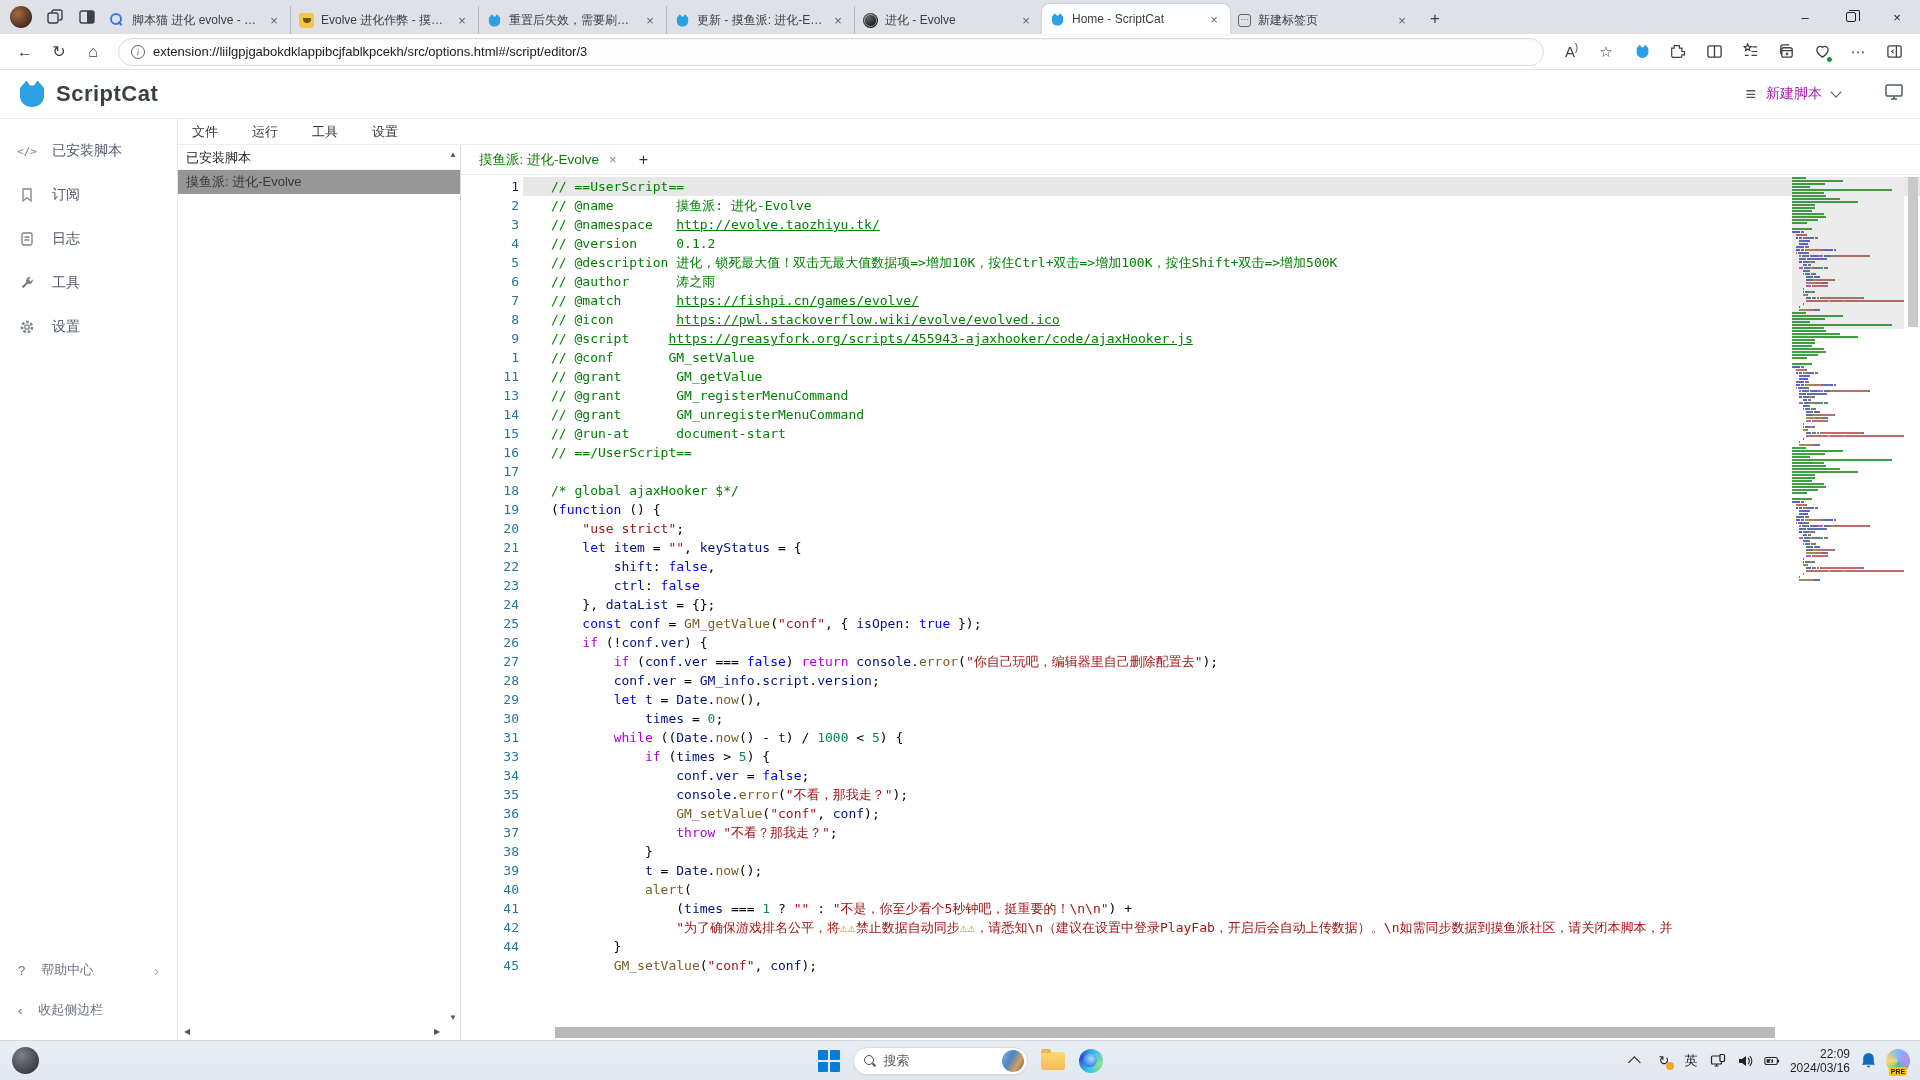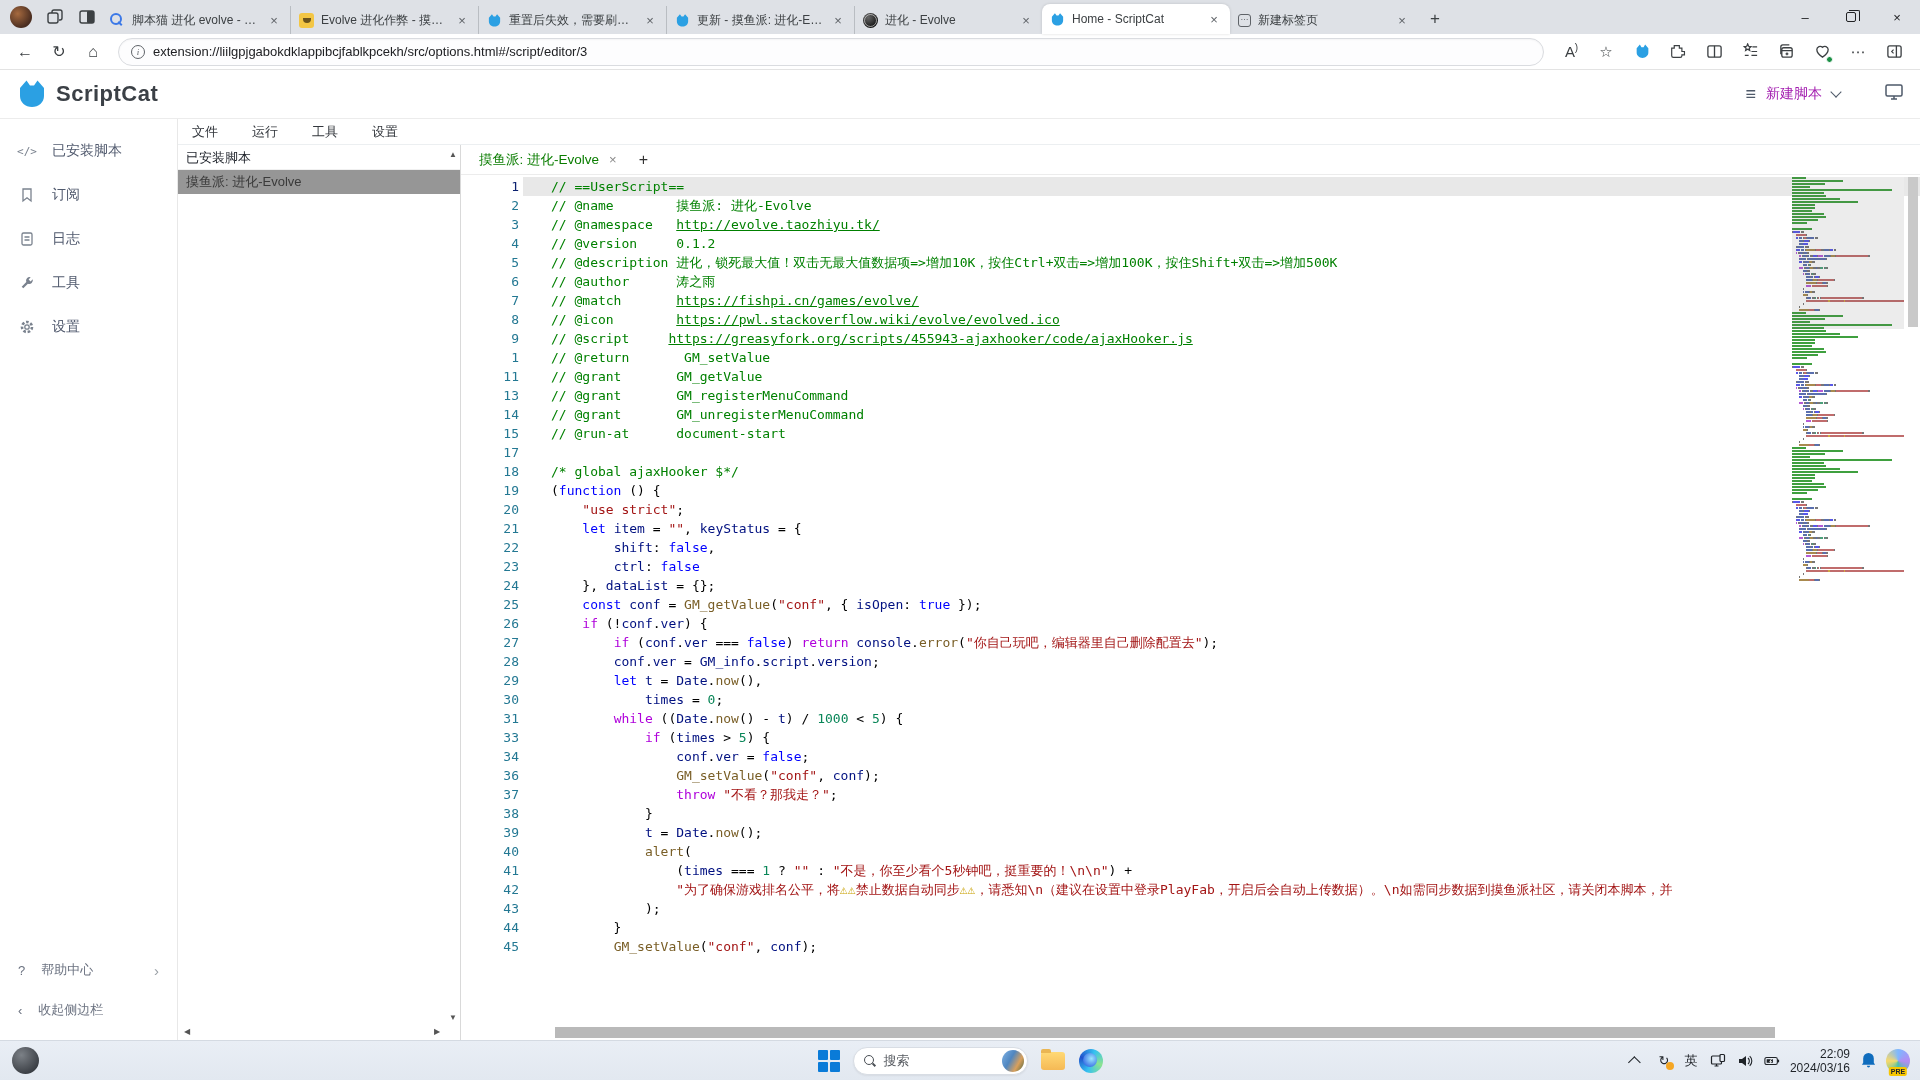--- a/index.html
+++ b/index.html
@@ -385,50 +385,51 @@
               <div class="code-lines">
                   <div class="code-line current"><span class="ln">1</span><span class="ln-gap"></span><span class="code-text"><span class="tok-c">// ==UserScript==</span></span></div>
                   <div class="code-line"><span class="ln">2</span><span class="ln-gap"></span><span class="code-text"><span class="tok-c">// @name        摸鱼派: 进化-Evolve</span></span></div>
                   <div class="code-line"><span class="ln">3</span><span class="ln-gap"></span><span class="code-text"><span class="tok-c">// @namespace   </span><span class="tok-lnk">http://evolve.taozhiyu.tk/</span></span></div>
                   <div class="code-line"><span class="ln">4</span><span class="ln-gap"></span><span class="code-text"><span class="tok-c">// @version     0.1.2</span></span></div>
                   <div class="code-line"><span class="ln">5</span><span class="ln-gap"></span><span class="code-text"><span class="tok-c">// @description 进化，锁死最大值！双击无最大值数据项=&gt;增加10K，按住Ctrl+双击=&gt;增加100K，按住Shift+双击=&gt;增加500K</span></span></div>
                   <div class="code-line"><span class="ln">6</span><span class="ln-gap"></span><span class="code-text"><span class="tok-c">// @author      涛之雨</span></span></div>
                   <div class="code-line"><span class="ln">7</span><span class="ln-gap"></span><span class="code-text"><span class="tok-c">// @match       </span><span class="tok-lnk">https://fishpi.cn/games/evolve/</span></span></div>
                   <div class="code-line"><span class="ln">8</span><span class="ln-gap"></span><span class="code-text"><span class="tok-c">// @icon        </span><span class="tok-lnk">https://pwl.stackoverflow.wiki/evolve/evolved.ico</span></span></div>
                   <div class="code-line"><span class="ln">9</span><span class="ln-gap"></span><span class="code-text"><span class="tok-c">// @script     </span><span class="tok-lnk">https://greasyfork.org/scripts/455943-ajaxhooker/code/ajaxHooker.js</span></span></div>
-                  <div class="code-line"><span class="ln">1</span><span class="ln-gap"></span><span class="code-text"><span class="tok-c">// @return       GM_setValue</span></span></div>
+                  <div class="code-line"><span class="ln">1</span><span class="ln-gap"></span><span class="code-text"><span class="tok-c">// @conf       GM_setValue</span></span></div>
                   <div class="code-line"><span class="ln">11</span><span class="ln-gap"></span><span class="code-text"><span class="tok-c">// @grant       GM_getValue</span></span></div>
                   <div class="code-line"><span class="ln">13</span><span class="ln-gap"></span><span class="code-text"><span class="tok-c">// @grant       GM_registerMenuCommand</span></span></div>
                   <div class="code-line"><span class="ln">14</span><span class="ln-gap"></span><span class="code-text"><span class="tok-c">// @grant       GM_unregisterMenuCommand</span></span></div>
                   <div class="code-line"><span class="ln">15</span><span class="ln-gap"></span><span class="code-text"><span class="tok-c">// @run-at      document-start</span></span></div>
+                  <div class="code-line"><span class="ln">16</span><span class="ln-gap"></span><span class="code-text"><span class="tok-c">// ==/UserScript==</span></span></div>
                   <div class="code-line"><span class="ln">17</span><span class="ln-gap"></span><span class="code-text"></span></div>
                   <div class="code-line"><span class="ln">18</span><span class="ln-gap"></span><span class="code-text"><span class="tok-c">/* global ajaxHooker $*/</span></span></div>
                   <div class="code-line"><span class="ln">19</span><span class="ln-gap"></span><span class="code-text"><span class="tok-d">(</span><span class="tok-k">function</span><span class="tok-d"> () {</span></span></div>
                   <div class="code-line"><span class="ln">20</span><span class="ln-gap"></span><span class="code-text"><span class="tok-d">    </span><span class="tok-s">"use strict"</span><span class="tok-d">;</span></span></div>
                   <div class="code-line"><span class="ln">21</span><span class="ln-gap"></span><span class="code-text"><span class="tok-d">    </span><span class="tok-k">let</span><span class="tok-d"> </span><span class="tok-v">item</span><span class="tok-d"> = </span><span class="tok-s">""</span><span class="tok-d">, </span><span class="tok-v">keyStatus</span><span class="tok-d"> = {</span></span></div>
                   <div class="code-line"><span class="ln">22</span><span class="ln-gap"></span><span class="code-text"><span class="tok-d">        </span><span class="tok-v">shift</span><span class="tok-d">: </span><span class="tok-k">false</span><span class="tok-d">,</span></span></div>
                   <div class="code-line"><span class="ln">23</span><span class="ln-gap"></span><span class="code-text"><span class="tok-d">        </span><span class="tok-v">ctrl</span><span class="tok-d">: </span><span class="tok-k">false</span></span></div>
                   <div class="code-line"><span class="ln">24</span><span class="ln-gap"></span><span class="code-text"><span class="tok-d">    }, </span><span class="tok-v">dataList</span><span class="tok-d"> = {};</span></span></div>
                   <div class="code-line"><span class="ln">25</span><span class="ln-gap"></span><span class="code-text"><span class="tok-d">    </span><span class="tok-k">const</span><span class="tok-d"> </span><span class="tok-v">conf</span><span class="tok-d"> = </span><span class="tok-f">GM_getValue</span><span class="tok-d">(</span><span class="tok-s">"conf"</span><span class="tok-d">, { </span><span class="tok-v">isOpen</span><span class="tok-d">: </span><span class="tok-k">true</span><span class="tok-d"> });</span></span></div>
                   <div class="code-line"><span class="ln">26</span><span class="ln-gap"></span><span class="code-text"><span class="tok-d">    </span><span class="tok-ctrl">if</span><span class="tok-d"> (!</span><span class="tok-v">conf</span><span class="tok-d">.</span><span class="tok-v">ver</span><span class="tok-d">) {</span></span></div>
                   <div class="code-line"><span class="ln">27</span><span class="ln-gap"></span><span class="code-text"><span class="tok-d">        </span><span class="tok-ctrl">if</span><span class="tok-d"> (</span><span class="tok-v">conf</span><span class="tok-d">.</span><span class="tok-v">ver</span><span class="tok-d"> === </span><span class="tok-k">false</span><span class="tok-d">) </span><span class="tok-ctrl">return</span><span class="tok-d"> </span><span class="tok-v">console</span><span class="tok-d">.</span><span class="tok-f">error</span><span class="tok-d">(</span><span class="tok-s">"你自己玩吧，编辑器里自己删除配置去"</span><span class="tok-d">);</span></span></div>
                   <div class="code-line"><span class="ln">28</span><span class="ln-gap"></span><span class="code-text"><span class="tok-d">        </span><span class="tok-v">conf</span><span class="tok-d">.</span><span class="tok-v">ver</span><span class="tok-d"> = </span><span class="tok-v">GM_info</span><span class="tok-d">.</span><span class="tok-v">script</span><span class="tok-d">.</span><span class="tok-v">version</span><span class="tok-d">;</span></span></div>
                   <div class="code-line"><span class="ln">29</span><span class="ln-gap"></span><span class="code-text"><span class="tok-d">        </span><span class="tok-k">let</span><span class="tok-d"> </span><span class="tok-v">t</span><span class="tok-d"> = </span><span class="tok-v">Date</span><span class="tok-d">.</span><span class="tok-f">now</span><span class="tok-d">(),</span></span></div>
                   <div class="code-line"><span class="ln">30</span><span class="ln-gap"></span><span class="code-text"><span class="tok-d">            </span><span class="tok-v">times</span><span class="tok-d"> = </span><span class="tok-n">0</span><span class="tok-d">;</span></span></div>
                   <div class="code-line"><span class="ln">31</span><span class="ln-gap"></span><span class="code-text"><span class="tok-d">        </span><span class="tok-ctrl">while</span><span class="tok-d"> ((</span><span class="tok-v">Date</span><span class="tok-d">.</span><span class="tok-f">now</span><span class="tok-d">() - </span><span class="tok-v">t</span><span class="tok-d">) / </span><span class="tok-n">1000</span><span class="tok-d"> &lt; </span><span class="tok-n">5</span><span class="tok-d">) {</span></span></div>
                   <div class="code-line"><span class="ln">33</span><span class="ln-gap"></span><span class="code-text"><span class="tok-d">            </span><span class="tok-ctrl">if</span><span class="tok-d"> (</span><span class="tok-v">times</span><span class="tok-d"> &gt; </span><span class="tok-n">5</span><span class="tok-d">) {</span></span></div>
                   <div class="code-line"><span class="ln">34</span><span class="ln-gap"></span><span class="code-text"><span class="tok-d">                </span><span class="tok-v">conf</span><span class="tok-d">.</span><span class="tok-v">ver</span><span class="tok-d"> = </span><span class="tok-k">false</span><span class="tok-d">;</span></span></div>
+                  <div class="code-line"><span class="ln">35</span><span class="ln-gap"></span><span class="code-text"><span class="tok-d">                </span><span class="tok-v">console</span><span class="tok-d">.</span><span class="tok-f">error</span><span class="tok-d">(</span><span class="tok-s">"不看，那我走？"</span><span class="tok-d">);</span></span></div>
                   <div class="code-line"><span class="ln">36</span><span class="ln-gap"></span><span class="code-text"><span class="tok-d">                </span><span class="tok-f">GM_setValue</span><span class="tok-d">(</span><span class="tok-s">"conf"</span><span class="tok-d">, </span><span class="tok-v">conf</span><span class="tok-d">);</span></span></div>
                   <div class="code-line"><span class="ln">37</span><span class="ln-gap"></span><span class="code-text"><span class="tok-d">                </span><span class="tok-ctrl">throw</span><span class="tok-d"> </span><span class="tok-s">"不看？那我走？"</span><span class="tok-d">;</span></span></div>
                   <div class="code-line"><span class="ln">38</span><span class="ln-gap"></span><span class="code-text"><span class="tok-d">            }</span></span></div>
                   <div class="code-line"><span class="ln">39</span><span class="ln-gap"></span><span class="code-text"><span class="tok-d">            </span><span class="tok-v">t</span><span class="tok-d"> = </span><span class="tok-v">Date</span><span class="tok-d">.</span><span class="tok-f">now</span><span class="tok-d">();</span></span></div>
                   <div class="code-line"><span class="ln">40</span><span class="ln-gap"></span><span class="code-text"><span class="tok-d">            </span><span class="tok-f">alert</span><span class="tok-d">(</span></span></div>
                   <div class="code-line"><span class="ln">41</span><span class="ln-gap"></span><span class="code-text"><span class="tok-d">                (</span><span class="tok-v">times</span><span class="tok-d"> === </span><span class="tok-n">1</span><span class="tok-d"> ? </span><span class="tok-s">""</span><span class="tok-d"> : </span><span class="tok-s">"不是，你至少看个5秒钟吧，挺重要的！\n\n"</span><span class="tok-d">) +</span></span></div>
                   <div class="code-line"><span class="ln">42</span><span class="ln-gap"></span><span class="code-text"><span class="tok-d">                </span><span class="tok-s">"为了确保游戏排名公平，将</span><span class="tok-warn">⚠⚠</span><span class="tok-s">禁止数据自动同步</span><span class="tok-warn">⚠⚠</span><span class="tok-s">，请悉知\n（建议在设置中登录PlayFab，开启后会自动上传数据）。\n如需同步数据到摸鱼派社区，请关闭本脚本，并</span></span></div>
-                  <div class="code-line"><span class="ln">43</span><span class="ln-gap"></span><span class="code-text"><span class="tok-d">            );</span></span></div>
                   <div class="code-line"><span class="ln">44</span><span class="ln-gap"></span><span class="code-text"><span class="tok-d">        }</span></span></div>
                   <div class="code-line"><span class="ln">45</span><span class="ln-gap"></span><span class="code-text"><span class="tok-d">        </span><span class="tok-f">GM_setValue</span><span class="tok-d">(</span><span class="tok-s">"conf"</span><span class="tok-d">, </span><span class="tok-v">conf</span><span class="tok-d">);</span></span></div>
                 </div>
               <div class="minimap">
                 <div>
                     <div class="mm-row"><span class="mm-seg" style="width: 14.45px; background: rgb(63, 160, 63);"></span></div>
                     <div class="mm-row"><span class="mm-seg" style="width: 51px; background: rgb(63, 160, 63);"></span></div>
                     <div class="mm-row"><span class="mm-seg" style="width: 11.05px; background: rgb(63, 160, 63);"></span><span class="mm-seg" style="width: 22.1px; background: rgb(63, 160, 63);"></span></div>
                     <div class="mm-row"><span class="mm-seg" style="width: 17.85px; background: rgb(63, 160, 63);"></span></div>
                     <div class="mm-row"><span class="mm-seg" style="width: 100px; background: rgb(63, 160, 63);"></span></div>

